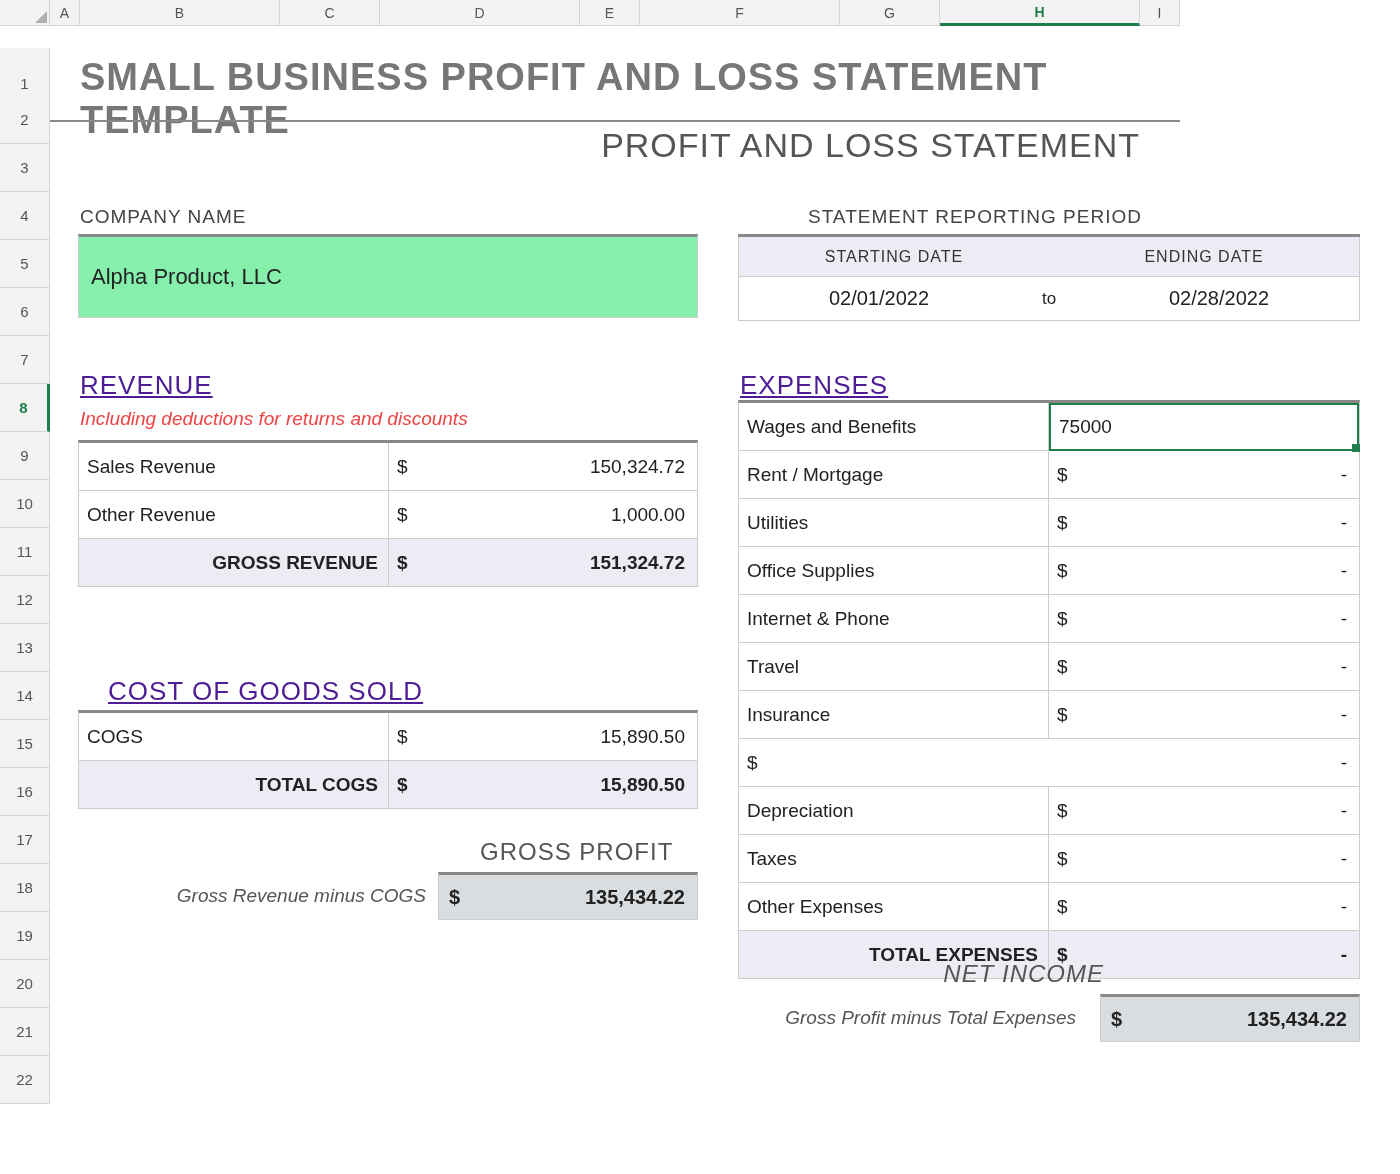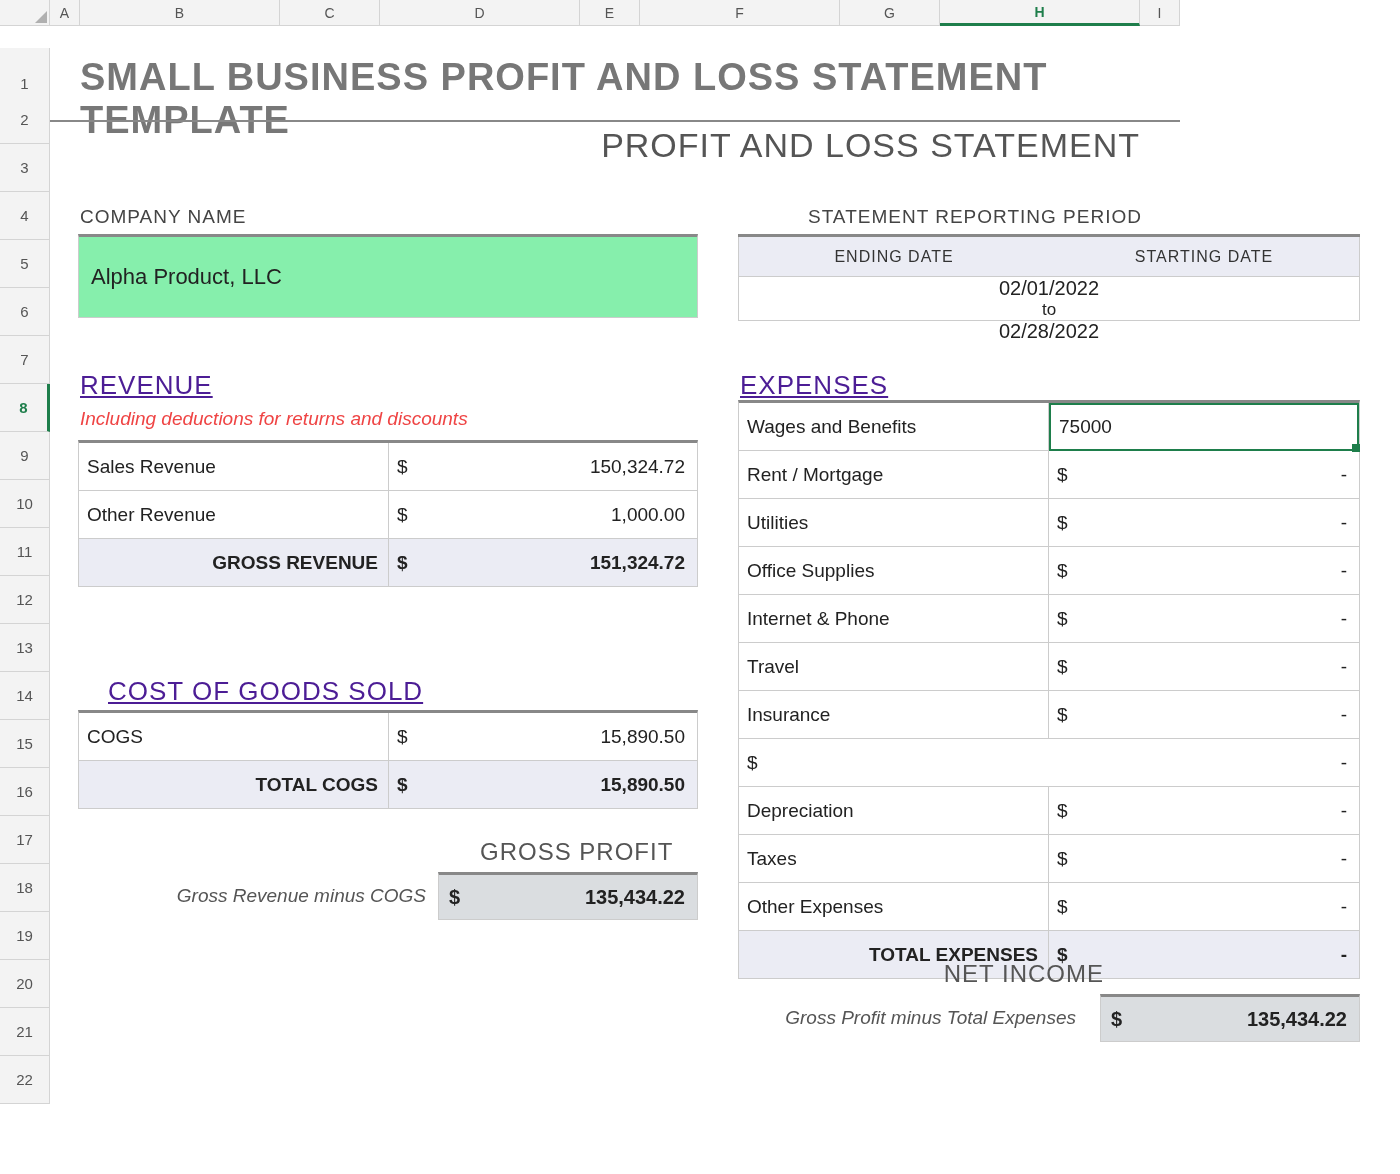--- a/index.html
+++ b/index.html
@@ -130,21 +130,20 @@
     color: #333;
   }
   .period-body {
     display: flex;
     height: 44px;
     border-left: 1px solid #ccc;
     border-right: 1px solid #ccc;
     border-bottom: 1px solid #ccc;
     align-items: center;
     font-size: 20px;
-    flex-direction: column;
   }
   .period-body .date { flex: 1; text-align: center; }
   .period-body .to   { width: 60px; text-align: center; font-size: 17px; }
 
   .section-title {
     font-size: 26px;
     letter-spacing: 1px;
     color: #4c1d95;
     position: absolute;
     text-decoration: underline;
@@ -257,20 +256,21 @@
   }
   .gp-row .box .cur { padding-left: 10px; width: 36px; }
   .gp-row .box .val { flex: 1; text-align: right; padding-right: 12px; }
 
   .ni-title {
     position: absolute;
     right: 76px; top: 912px;
     font-size: 24px;
     letter-spacing: 1px;
     color: #555;
+    font-style: italic;
   }
   .ni-row {
     position: absolute;
     left: 688px; top: 946px;
     width: 622px;
     display: flex;
     align-items: center;
   }
   .ni-row .note {
     flex: 1;
@@ -340,22 +340,22 @@
     <div class="subtitle">PROFIT AND LOSS STATEMENT</div>
 
     <div class="label company-label">COMPANY NAME</div>
     <div class="company-box">
       <span>Alpha Product, LLC</span>
     </div>
 
     <div class="label period-label">STATEMENT REPORTING PERIOD</div>
     <div class="period-box">
       <div class="period-head">
+        <div>STARTING DATE</div>
         <div>ENDING DATE</div>
-        <div>STARTING DATE</div>
       </div>
       <div class="period-body">
         <div class="date">02/01/2022</div>
         <div class="to">to</div>
         <div class="date">02/28/2022</div>
       </div>
     </div>
 
     <div class="section-title rev-title">REVENUE</div>
     <div class="italic-note">Including deductions for returns and discounts</div>

